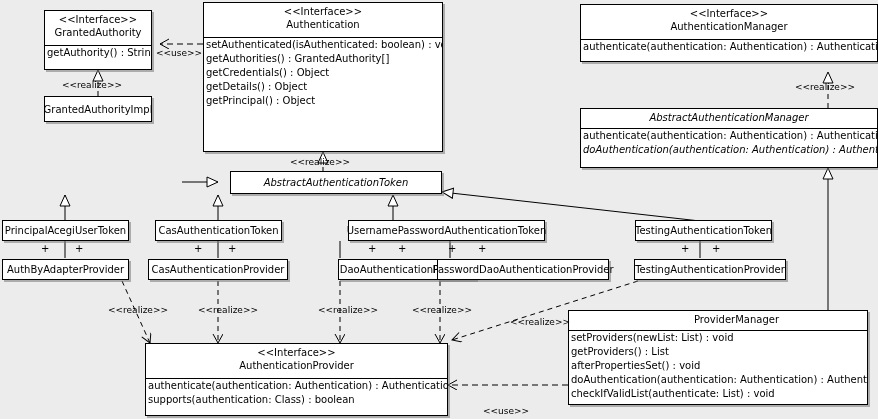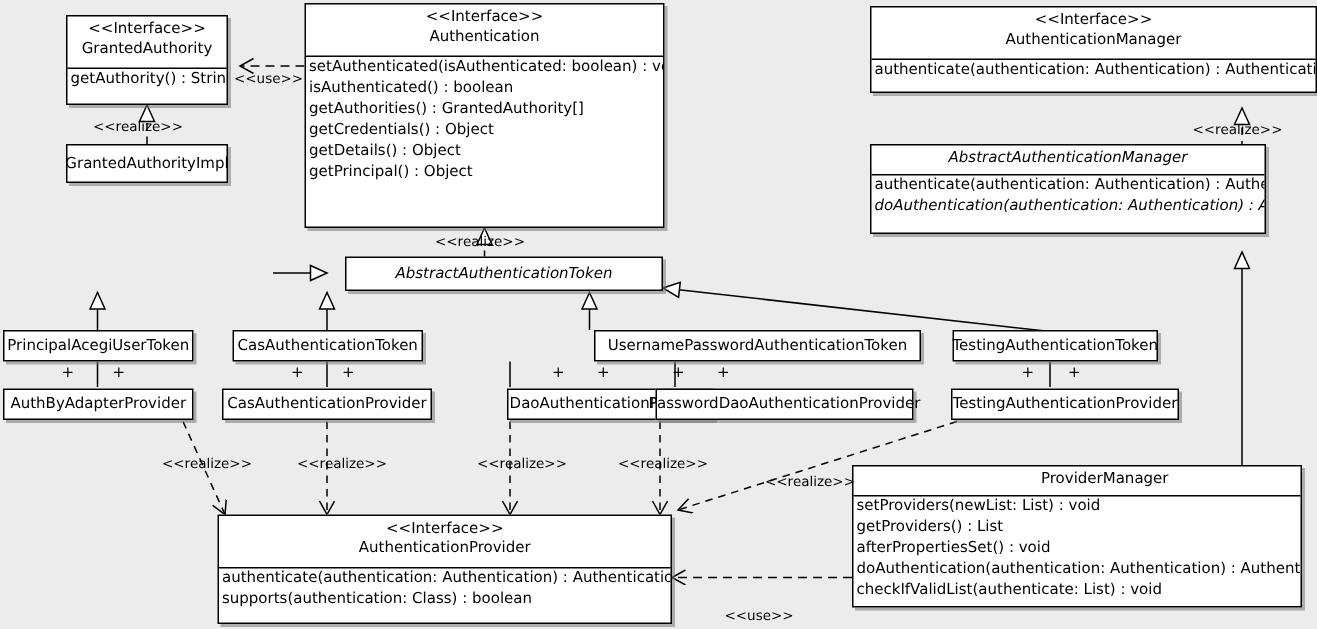--- a/index.html
+++ b/index.html
@@ -172,39 +172,38 @@
     <span class="cname">GrantedAuthorityImpl</span>
   </div>
 
   <div class="box" style="left:203px;top:2px;width:240px;height:150px;">
     <div class="hdr sep" style="height:35px;">
       <span class="stereo">&lt;&lt;Interface&gt;&gt;</span>
       <span class="cname">Authentication</span>
     </div>
     <div class="members">
       <div class="member">setAuthenticated(isAuthenticated: boolean) : void</div>
-      <div class="member">isAuthenticated() : boolean</div>
       <div class="member">getAuthorities() : GrantedAuthority[]</div>
       <div class="member">getCredentials() : Object</div>
       <div class="member">getDetails() : Object</div>
       <div class="member">getPrincipal() : Object</div>
     </div>
   </div>
 
   <div class="box" style="left:580px;top:4px;width:298px;height:58px;">
     <div class="hdr sep" style="height:35px;">
       <span class="stereo">&lt;&lt;Interface&gt;&gt;</span>
       <span class="cname">AuthenticationManager</span>
     </div>
     <div class="members">
       <div class="member">authenticate(authentication: Authentication) : Authentication</div>
     </div>
   </div>
 
-  <div class="box" style="left:580px;top:96px;width:264px;height:60px;">
+  <div class="box" style="left:580px;top:108px;width:298px;height:60px;">
     <div class="hdr sep" style="height:20px;">
       <span class="cname abstract">AbstractAuthenticationManager</span>
     </div>
     <div class="members">
       <div class="member">authenticate(authentication: Authentication) : Authentication</div>
       <div class="member abstract">doAuthentication(authentication: Authentication) : Authentication</div>
     </div>
   </div>
 
 
@@ -213,21 +212,21 @@
   </div>
 
   <div class="box simple" style="left:2px;top:220px;width:127px;height:21px;">
     <span class="cname">PrincipalAcegiUserToken</span>
   </div>
 
   <div class="box simple" style="left:155px;top:220px;width:127px;height:21px;">
     <span class="cname">CasAuthenticationToken</span>
   </div>
 
-  <div class="box simple" style="left:348px;top:220px;width:218px;height:21px;margin-left:48px;">
+  <div class="box simple" style="left:348px;top:220px;width:197px;height:21px;">
     <span class="cname">UsernamePasswordAuthenticationToken</span>
   </div>
 
   <div class="box simple" style="left:635px;top:220px;width:137px;height:21px;">
     <span class="cname">TestingAuthenticationToken</span>
   </div>
 
   <div class="box simple" style="left:2px;top:259px;width:127px;height:21px;">
     <span class="cname">AuthByAdapterProvider</span>
   </div>

